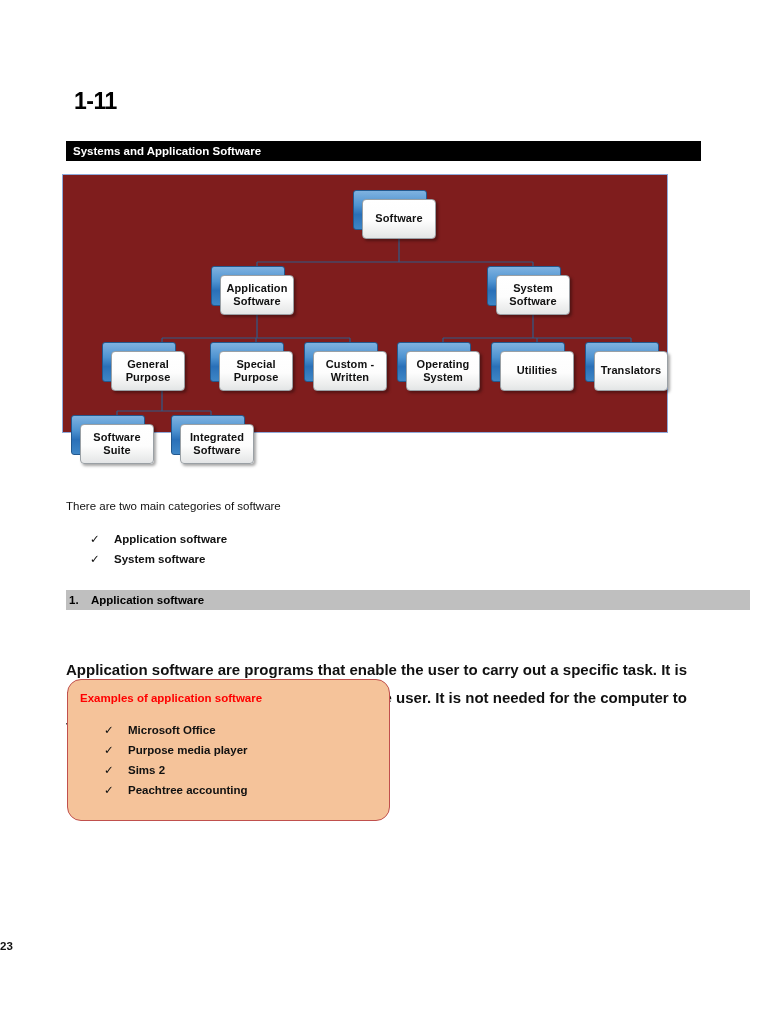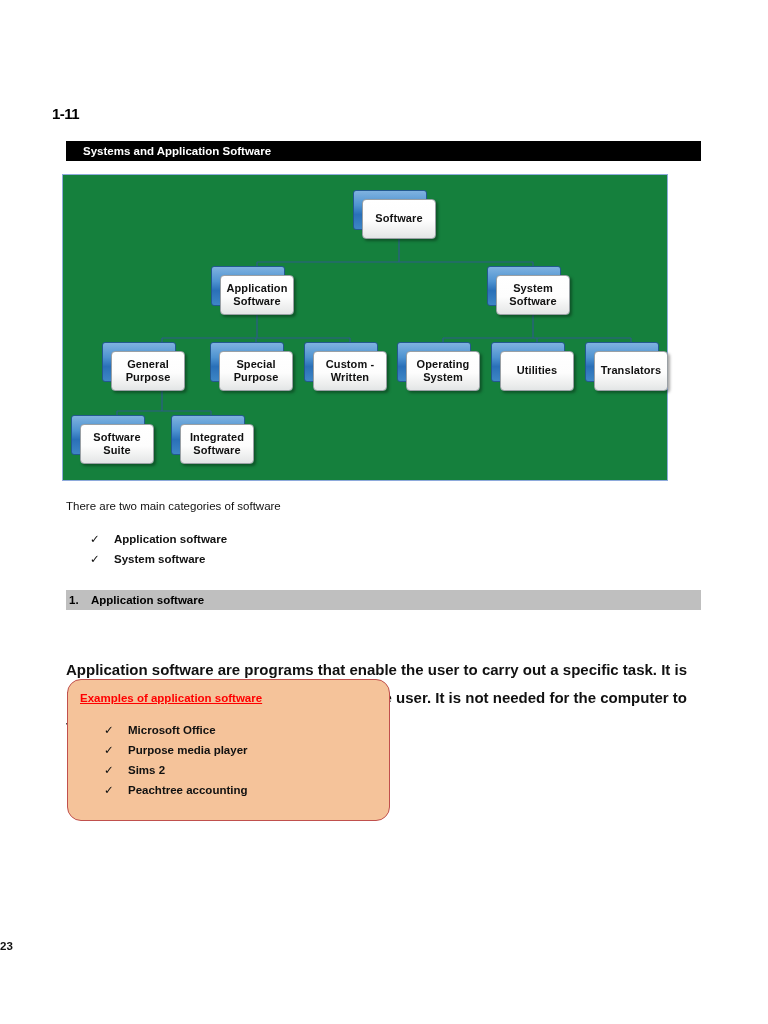--- a/index.html
+++ b/index.html
@@ -12,56 +12,55 @@
     height: 1024px;
     position: relative;
     font-family: "Liberation Sans", sans-serif;
     color: #000000;
     overflow: hidden;
   }
 
   
   #page-heading {
     position: absolute;
-    left: 52px;
+    left: 74px;
     top: 90px;
-    font-size: 15px;
+    font-size: 23px;
     font-weight: bold;
     letter-spacing: -0.5px;
     line-height: 1;
-    margin-top: 16px;
   }
 
   
   #black-bar {
     position: absolute;
     left: 66px;
     top: 141px;
     width: 635px;
     height: 20px;
     background: #000000;
     color: #ffffff;
     font-size: 11.5px;
     font-weight: bold;
     line-height: 20px;
-    padding-left: 17px;
+    padding-left: 7px;
     box-sizing: border-box;
     white-space: nowrap;
   }
 
   
   #diagram-frame {
     position: absolute;
     left: 62px;
     top: 174px;
     width: 606px;
-    height: 307px;
+    height: 259px;
     border: 1.5px solid #8EAADB;
     box-sizing: border-box;
-    background: #15803d;
+    background: #7f1d1d;
   }
   #diagram-inner {
     position: absolute;
     left: 0; top: 0;
     width: 100%;
     height: 100%;
   }
 
   
   #connectors {
@@ -145,21 +144,21 @@
   #categories-list {
     left: 90px;
     top: 529px;
   }
 
   
   #gray-bar {
     position: absolute;
     left: 66px;
     top: 590px;
-    width: 635px;
+    width: 684px;
     height: 20px;
     background: #BFBFBF;
     color: #000000;
     font-size: 11.5px;
     font-weight: bold;
     line-height: 20px;
     box-sizing: border-box;
     padding-left: 3px;
     white-space: nowrap;
   }
@@ -189,21 +188,20 @@
     border-radius: 14px;
     box-sizing: border-box;
   }
   #examples-title {
     position: absolute;
     left: 12px;
     top: 12px;
     font-size: 11.5px;
     font-weight: bold;
     color: #FF0000;
-    text-decoration: underline;
   }
   #examples-list {
     left: 36px;
     top: 40px;
   }
   #examples-list li { line-height: 20px; }
 
   
   #page-number {
     position: absolute;

